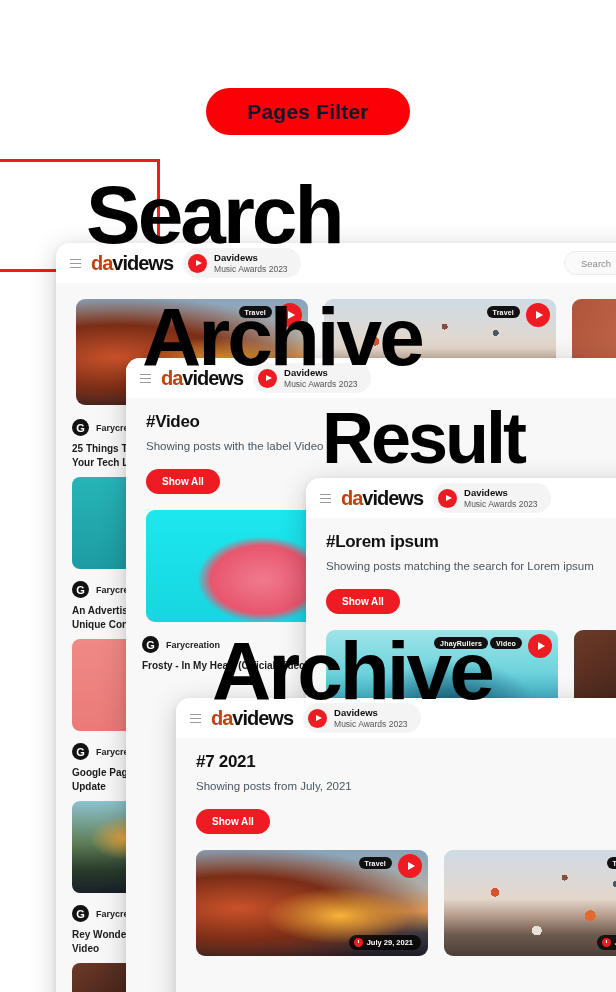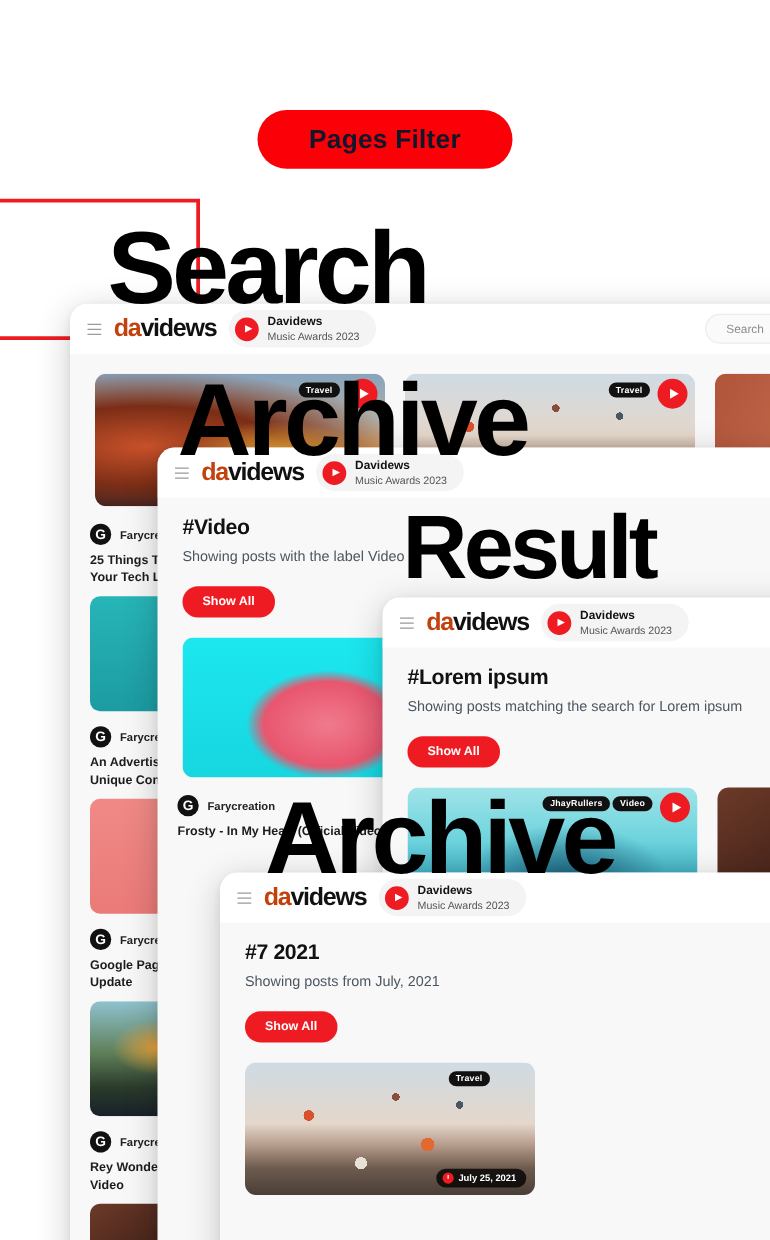--- a/index.html
+++ b/index.html
@@ -452,20 +452,28 @@
 
   </div>
 
   <div class="card-body">
     <div class="page-heading">#7 2021</div>
     <div class="page-sub">Showing posts from July, 2021</div>
     <button class="show-all">Show All</button>
   </div>
 
   <div class="thumb-row">
+    <div class="thumb ph-plane">
+      <span class="tag">Travel</span>
+      <span class="play-dot"></span>
+      <span class="date-chip">
+        <span class="clock"></span>
+        <span>July 29, 2021</span>
+      </span>
+    </div>
     <div class="thumb ph-balloons">
       <span class="tag">Travel</span>
 
       <span class="date-chip">
         <span class="clock"></span>
         <span>July 25, 2021</span>
       </span>
     </div>
   </div>
 </div>

